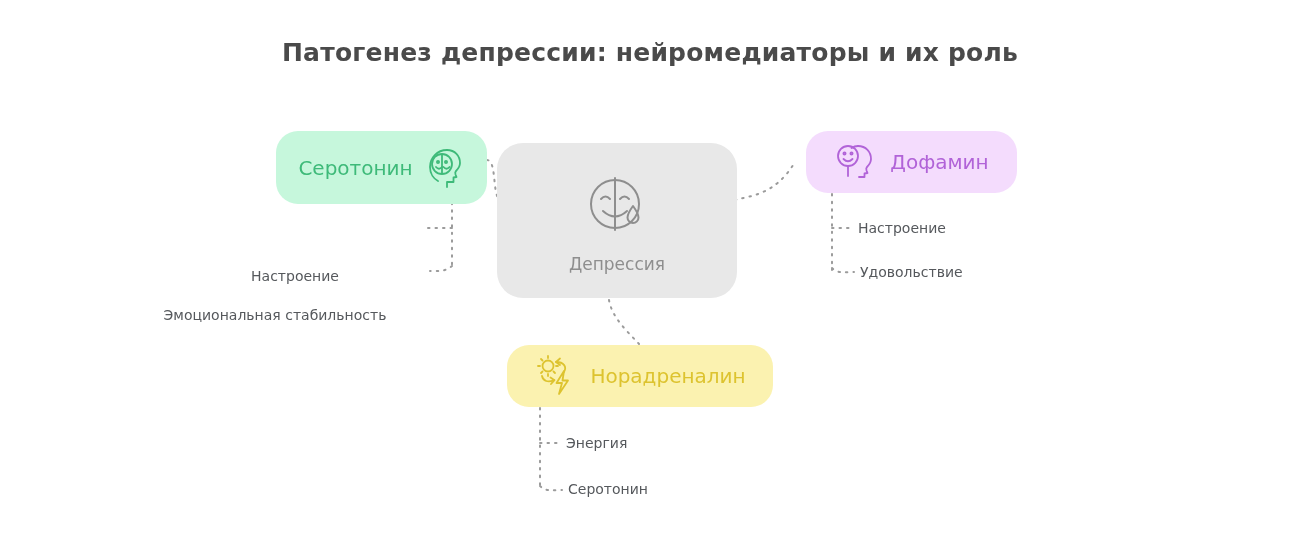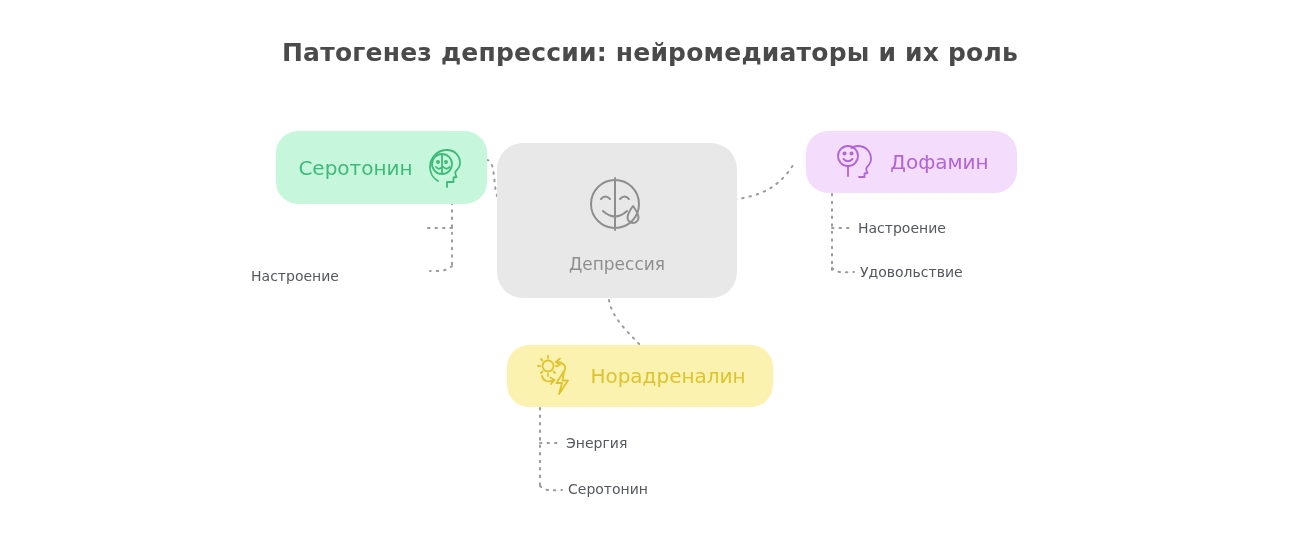--- a/index.html
+++ b/index.html
@@ -196,20 +196,21 @@
         <polyline points="26,5.5 22,9 26,12"></polyline>
         <path d="M 20 27 C 14 30 9 28 8 23"></path>
         <polyline points="17,31 20.5,27.2 16.5,24.5"></polyline>
         <path d="M 30 18 L 22.5 30 L 28 30 L 25 41 L 34 27.5 L 28.5 27.5 Z"></path>
       </svg>
     </span>
     <span class="node-label">Норадреналин</span>
   </div>
 
   <div class="sublabel right-align" style="left: 170px; top: 220px; width: 250px;">Настроение</div>
+  <div class="sublabel right-align" style="left: 130px; top: 259px; width: 290px;">Эмоциональная стабильность</div>
 
   <div class="sublabel" style="left: 858px; top: 220px;">Настроение</div>
   <div class="sublabel" style="left: 860px; top: 264px;">Удовольствие</div>
 
   <div class="sublabel" style="left: 566px; top: 435px;">Энергия</div>
   <div class="sublabel" style="left: 568px; top: 481px;">Серотонин</div>
 
 </div>
 
 </body></html>

